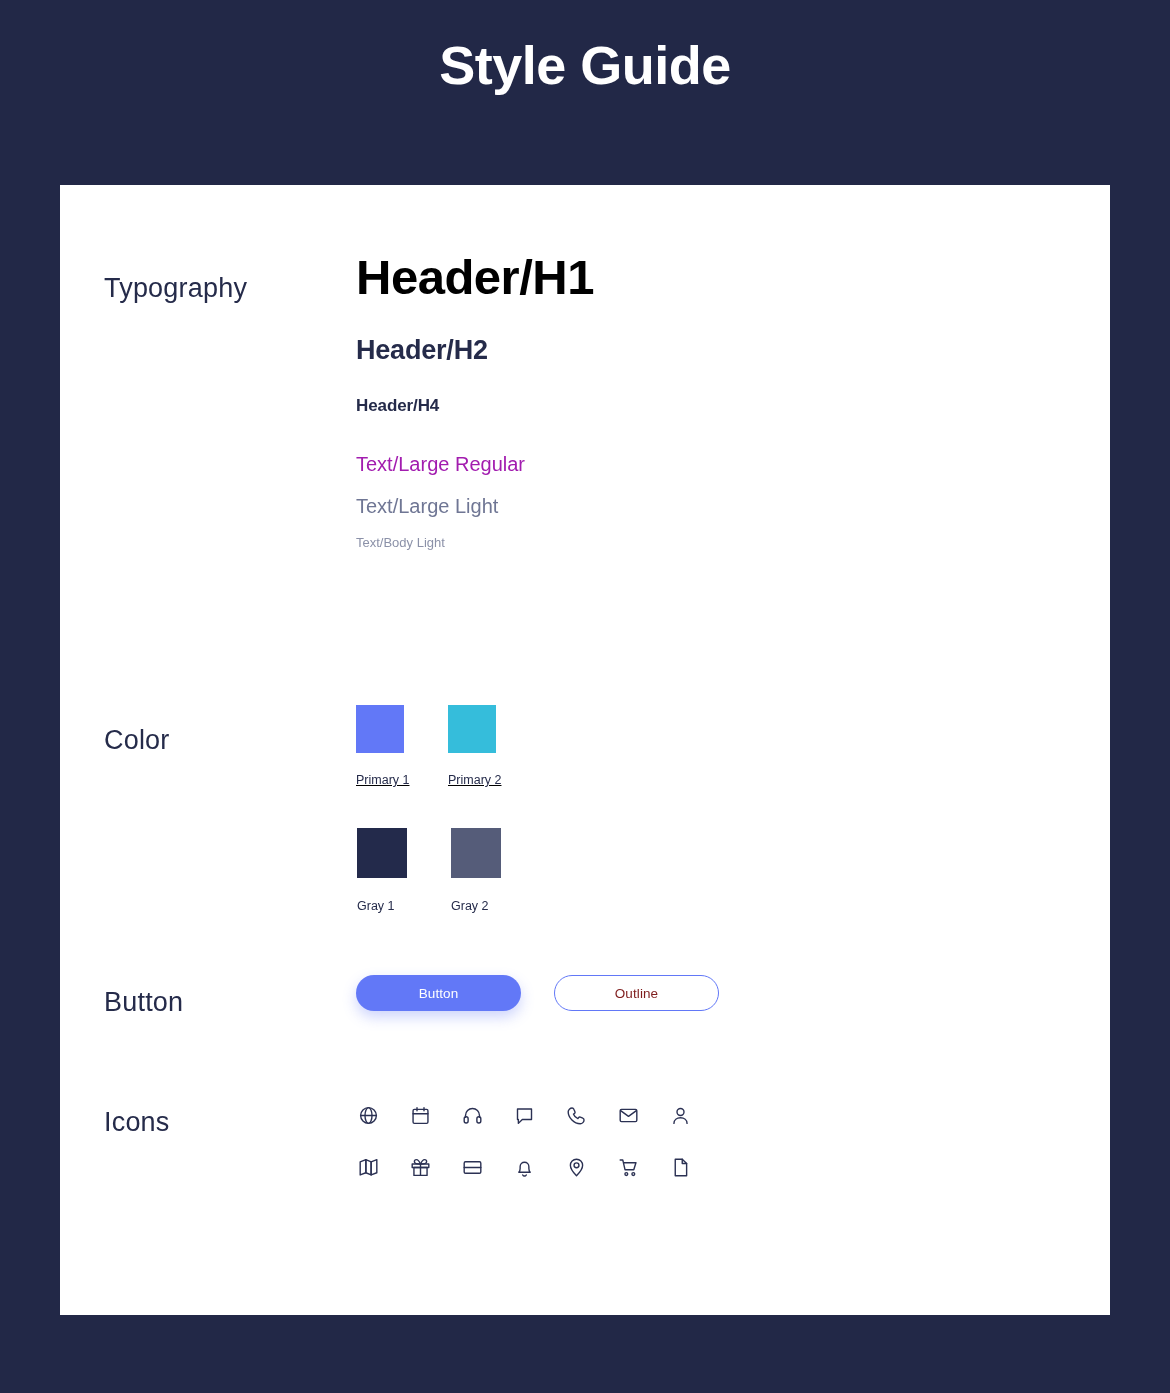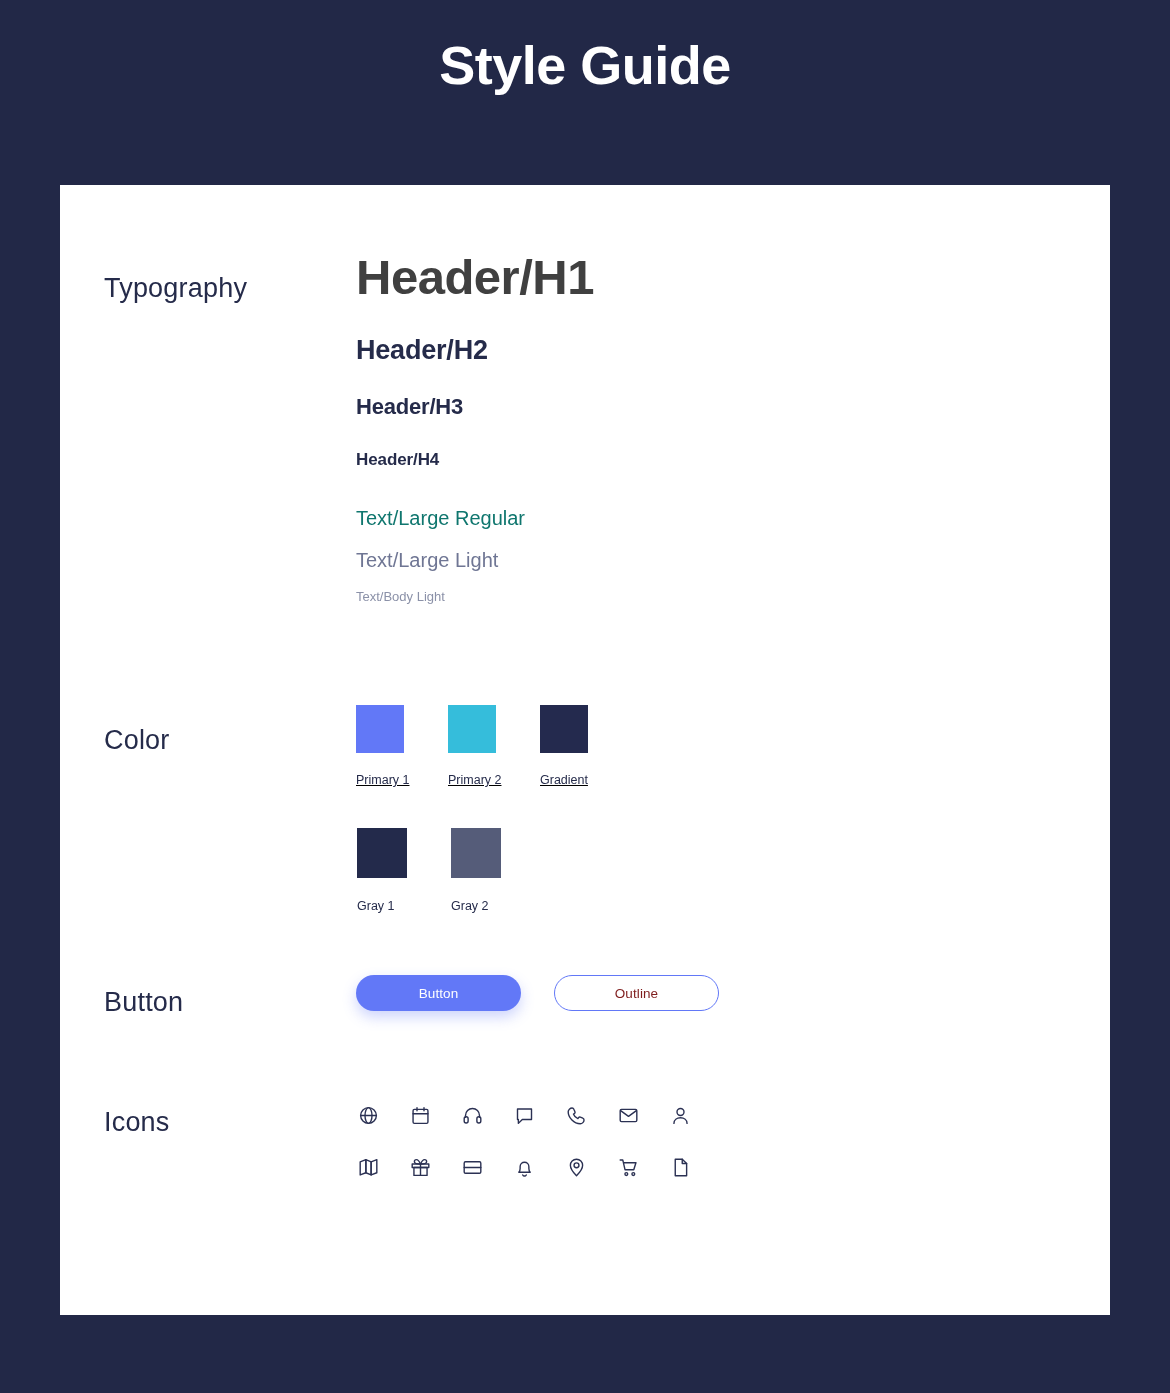--- a/index.html
+++ b/index.html
@@ -56,21 +56,21 @@
     position: absolute;
     left: 296px;
     width: 700px;
   }
 
   
   #sec-typography { top: 65px; }
   #sec-typography .section-label { top: 23px; }
 
   .type-h1 {
-    color: #404040;
+    color: #000000;
     font-size: 49px;
     font-weight: bold;
     letter-spacing: -0.5px;
     line-height: 1.12;
   }
   .type-h2 {
     color: #252b4a;
     font-size: 27px;
     font-weight: bold;
     letter-spacing: -0.2px;
@@ -90,21 +90,21 @@
     letter-spacing: -0.1px;
     margin-top: 30px;
   }
   .type-h5 {
     color: #252b4a;
     font-size: 13px;
     font-weight: bold;
     margin-top: 31px;
   }
   .type-large-regular {
-    color: #0f766e;
+    color: #a21caf;
     font-size: 20px;
     font-weight: normal;
     margin-top: 37px;
   }
   .type-large-light {
     color: #6f7694;
     font-size: 20px;
     font-weight: normal;
     margin-top: 19px;
   }
@@ -224,44 +224,39 @@
 
 <h1 class="page-title">Style Guide</h1>
 
 <div class="card" style="background: rgb(255, 255, 255);">
 
   <div class="section" id="sec-typography">
     <div class="section-label">Typography</div>
     <div class="section-content">
       <div class="type-h1">Header/H1</div>
       <div class="type-h2">Header/H2</div>
-      <div class="type-h3">Header/H3</div>
       <div class="type-h4">Header/H4</div>
       <div class="type-large-regular">Text/Large Regular</div>
       <div class="type-large-light">Text/Large Light</div>
       <div class="type-body-light">Text/Body Light</div>
     </div>
   </div>
 
   <div class="section" id="sec-color">
     <div class="section-label">Color</div>
     <div class="section-content">
 
       <div class="swatch-row row-1">
         <div class="swatch-item w1">
           <div class="swatch-chip" style="background: rgb(98, 120, 247);"></div>
           <div class="swatch-name">Primary 1</div>
         </div>
         <div class="swatch-item w1">
           <div class="swatch-chip" style="background: rgb(53, 189, 219);"></div>
           <div class="swatch-name">Primary 2</div>
-        </div>
-        <div class="swatch-item w1">
-          <div class="swatch-chip" style="background: rgb(36, 42, 78);"></div>
-          <div class="swatch-name">Gradient</div>
         </div>
       </div>
 
       <div class="swatch-row row-2">
         <div class="swatch-item w2">
           <div class="swatch-chip" style="background: rgb(35, 42, 75);"></div>
           <div class="swatch-name">Gray 1</div>
         </div>
         <div class="swatch-item w2">
           <div class="swatch-chip" style="background: rgb(85, 92, 121);"></div>

